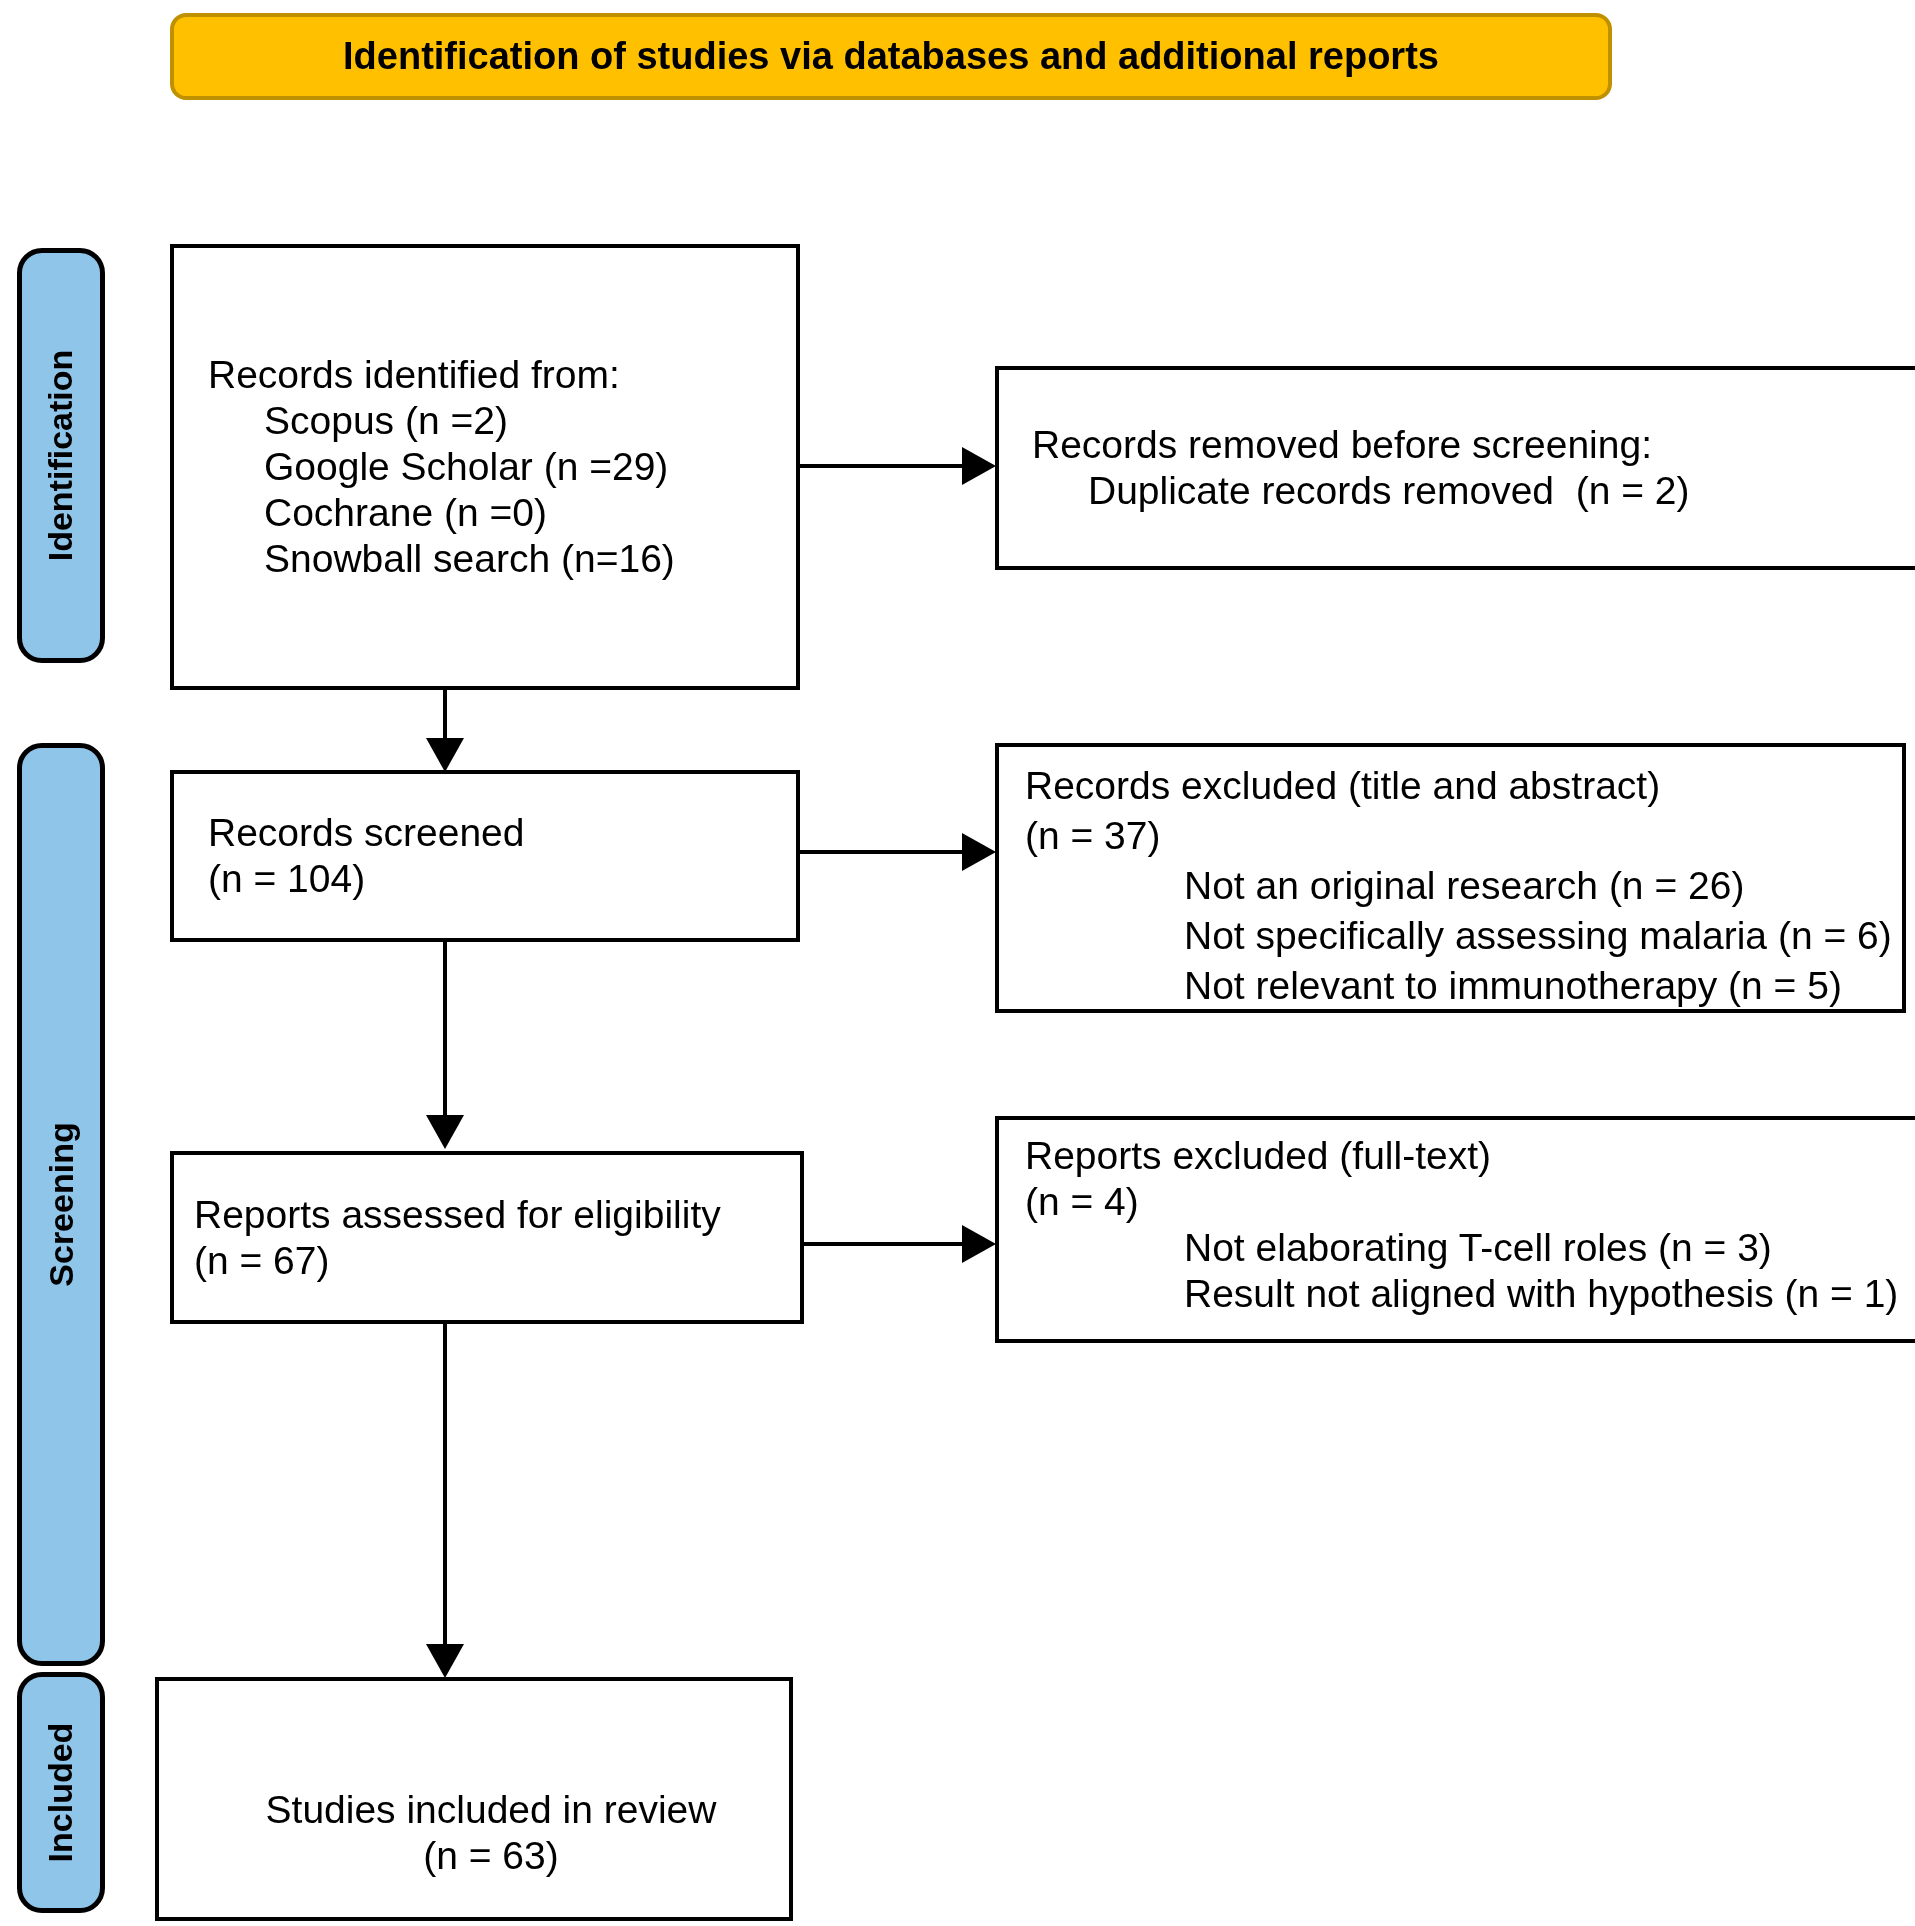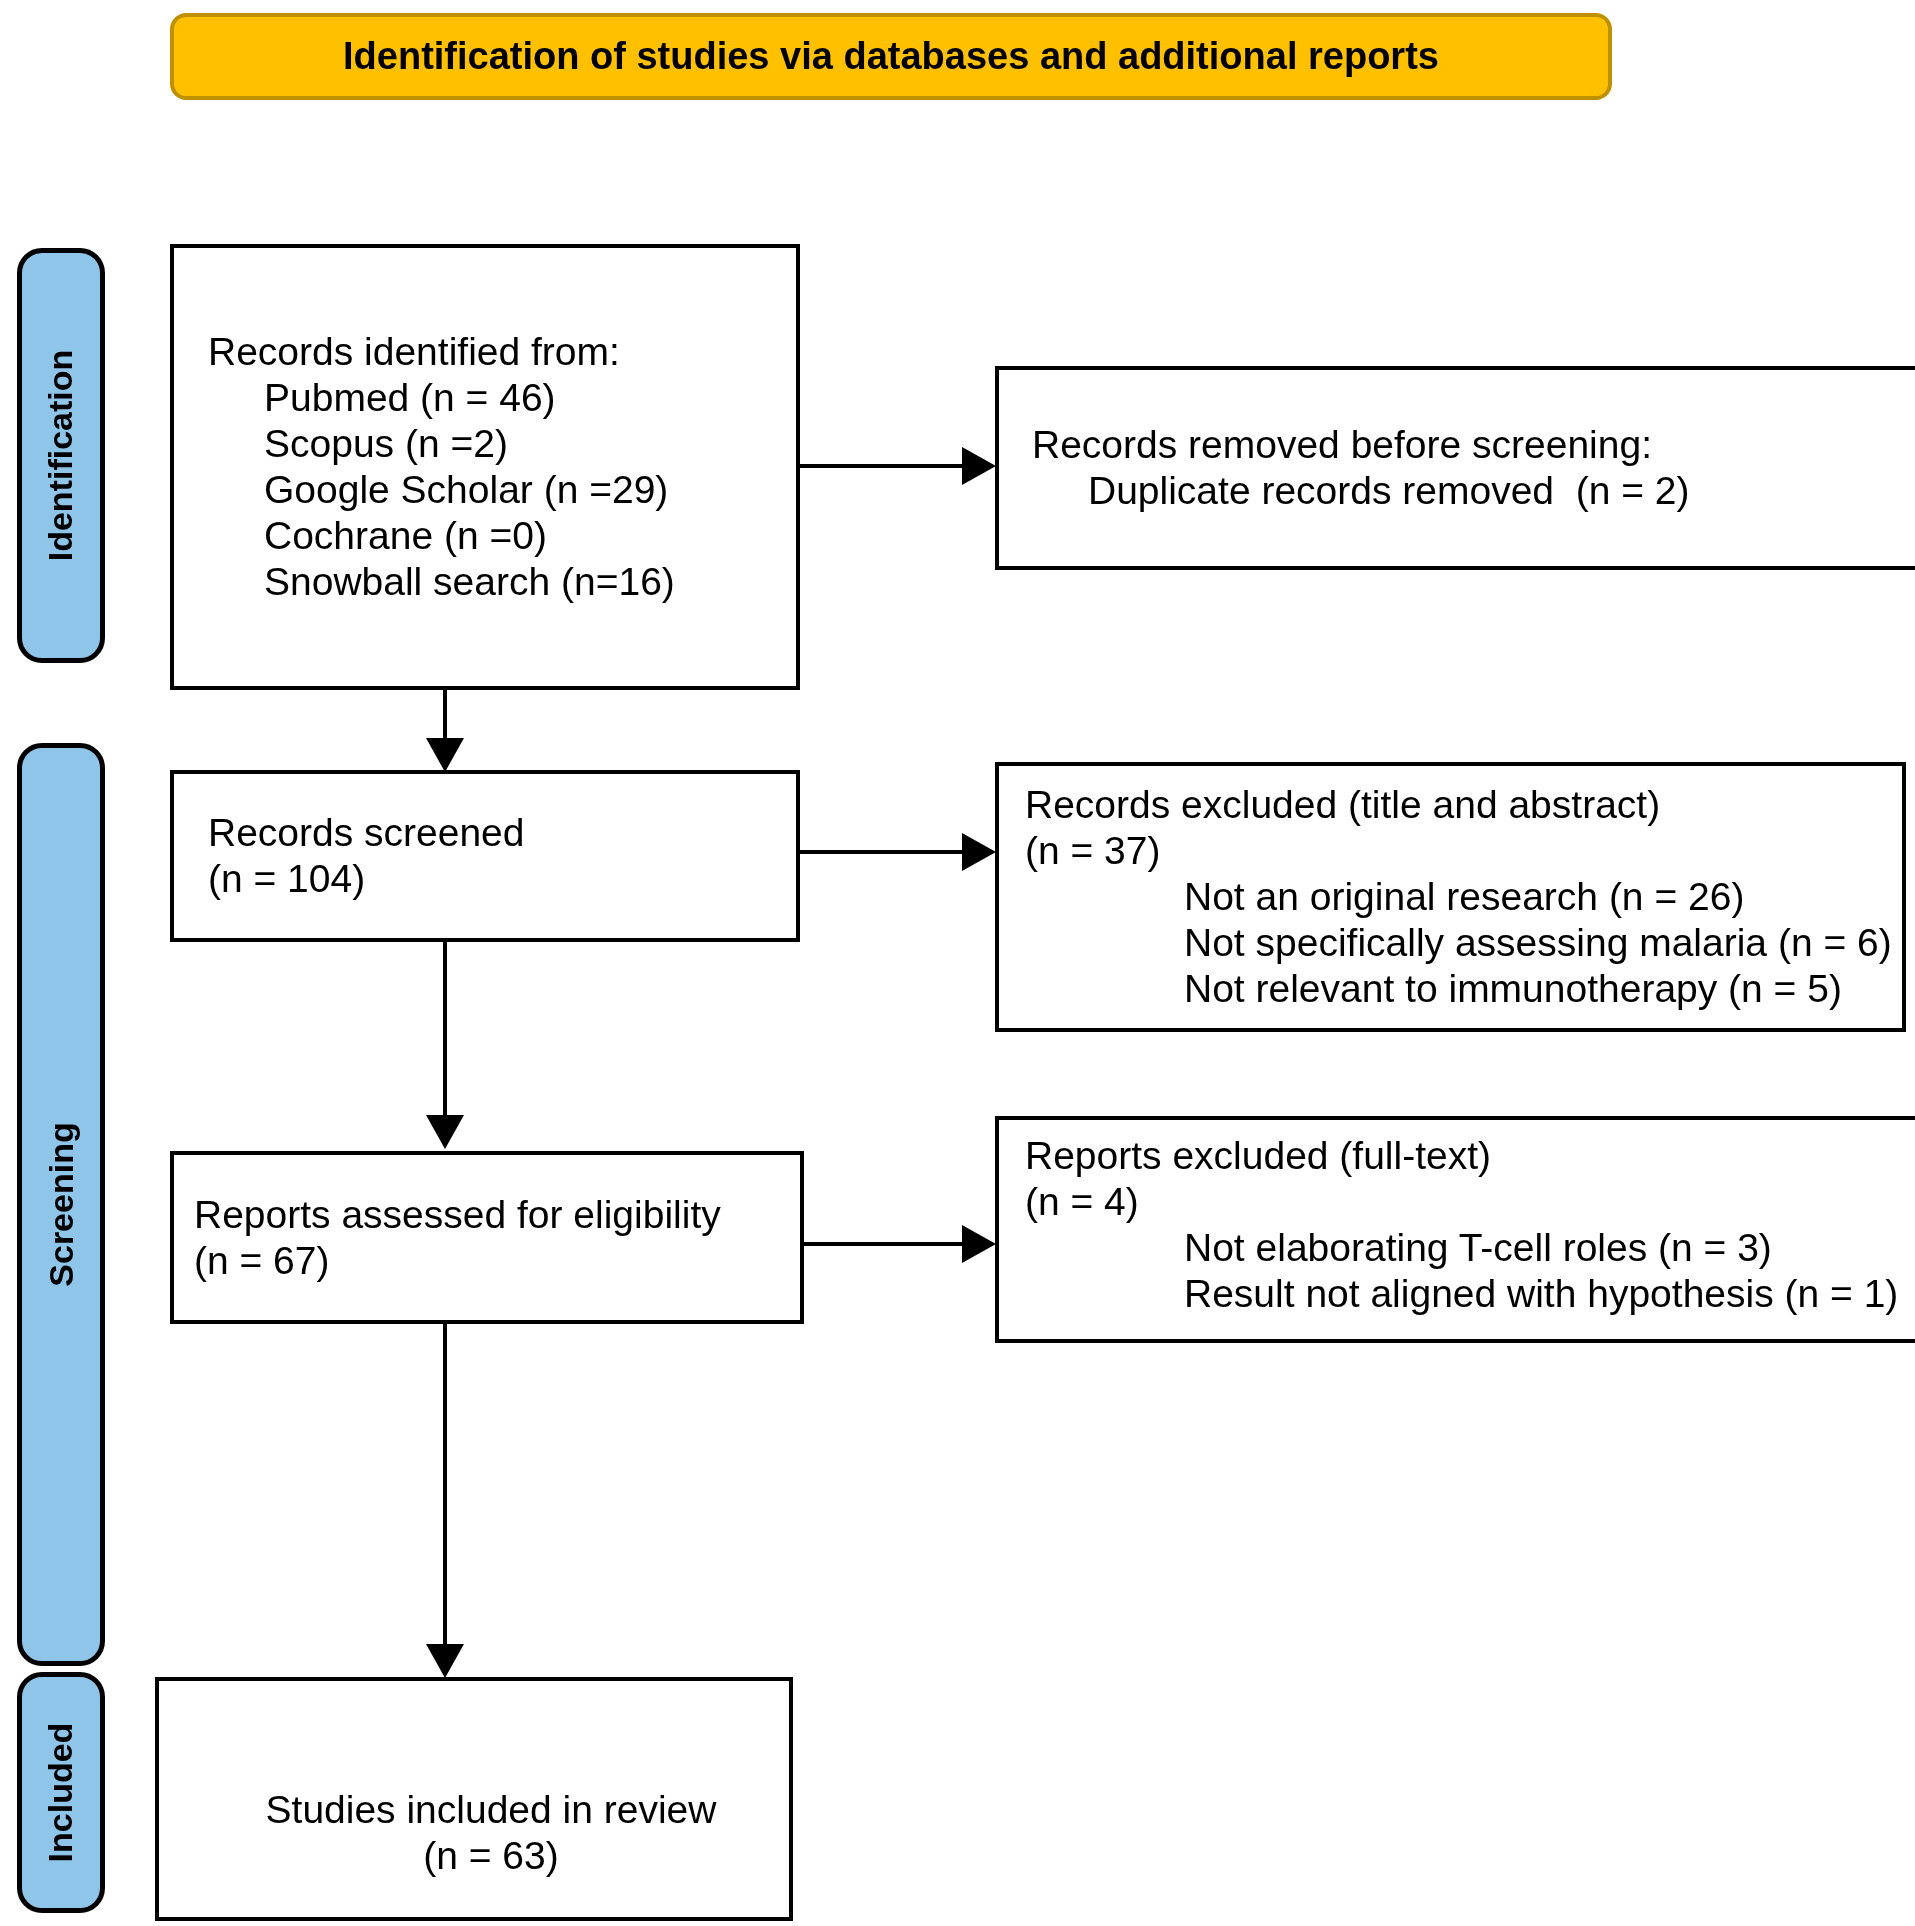--- a/index.html
+++ b/index.html
@@ -55,21 +55,21 @@
     padding-right: 9px;
   }
   .flowbox .line { white-space: pre-wrap; }
   .indent  { padding-left: 56px; }
   .reason  { padding-left: 159px; }
 
   .box-identified        { left: 170px;  top: 244px;  width: 630px;  height: 446px; padding-left: 34px; }
   .box-removed           { left: 995px; top: 366px;  width: 995px; height: 204px; padding-left: 33px; }
   .box-screened          { left: 170px;  top: 770px; width: 630px;  height: 172px; padding-left: 34px; }
   .box-excluded-screen   { left: 995px; top: 743px; width: 911px; height: 270px; padding-left: 26px;
-                           justify-content: flex-start; padding-top: 16.3px; margin-top: 19px; }
+                           justify-content: space-between; padding-top: 16.3px; }
   .box-assessed          { left: 170px;  top: 1151px; width: 634px;  height: 173px; padding-left: 20px; }
   .box-excluded-fulltext { left: 995px; top: 1116px; width: 1092px; height: 227px; padding-left: 26px;
                            justify-content: flex-start; padding-top: 13px; }
   .box-included          { left: 155px;  top: 1677px; width: 638px;  height: 244px; padding-left: 43px;
                            padding-top: 67px; text-align: center; }
 
   
   .vline { position: absolute; width: 3.7px; background: #000; }
   .hline { position: absolute; height: 3.7px; background: #000; }
   .head-down {
@@ -113,21 +113,20 @@
   </div>
   <div class="stage stage-screening">
     <span>Screening</span>
   </div>
   <div class="stage stage-included">
     <span>Included</span>
   </div>
 
   <div class="flowbox box-identified">
     <div class="line">Records identified from:</div>
-    <div class="line indent">Pubmed (n = 46)</div>
     <div class="line indent">Scopus (n =2)</div>
     <div class="line indent">Google Scholar (n =29)</div>
     <div class="line indent">Cochrane (n =0)</div>
     <div class="line indent">Snowball search (n=16)</div>
   </div>
 
   <div class="flowbox box-removed">
     <div class="line">Records removed before screening:</div>
     <div class="line indent">Duplicate records removed  (n = 2)</div>
   </div>

